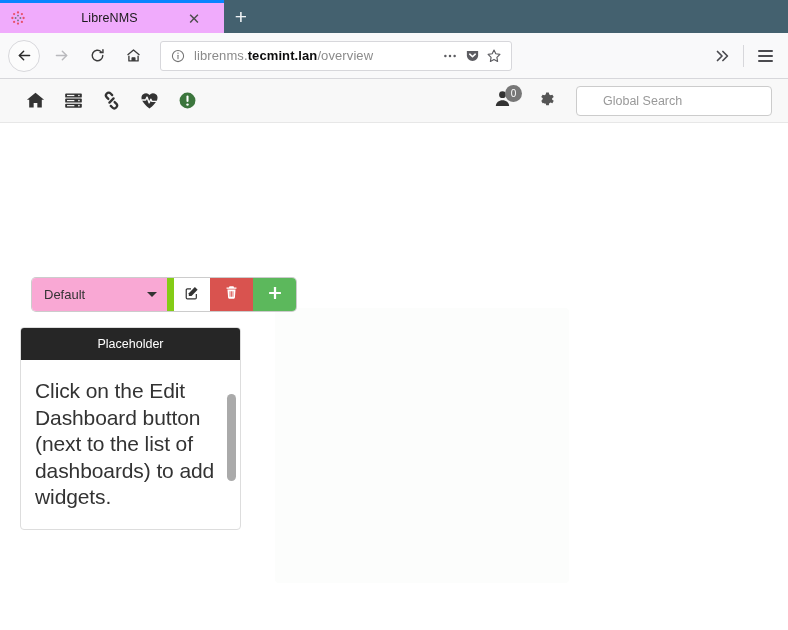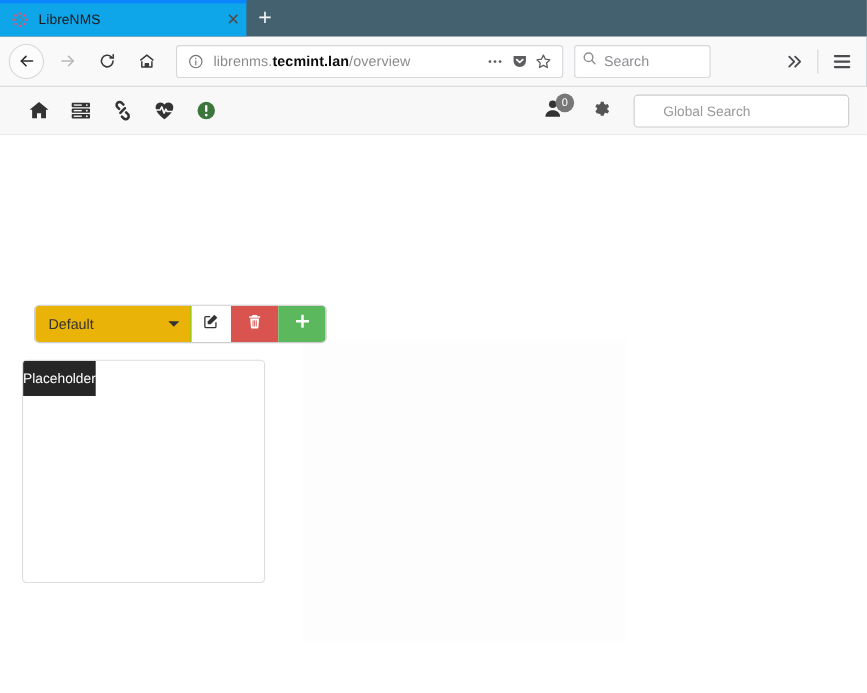--- a/index.html
+++ b/index.html
@@ -17,26 +17,27 @@
     height: 33px;
     background: #44616f;
     display: flex;
     align-items: flex-end;
     padding-left: 0;
     position: relative;
   }
   .tab {
     height: 33px;
     width: 224px;
-    background: #0ea5e9;
+    background: #f0abfc;
     border-top: 3px solid #0a84ff;
     display: flex;
     align-items: center;
-    padding: 0 2px 0 10px;
+    padding: 0 20px 0 10px;
     position: relative;
+    text-align: center;
   }
   .tab-favicon {
     width: 16px; height: 16px;
     flex: 0 0 16px;
     position: relative;
     margin-right: 9px;
   }
   .tab-favicon svg { display: block; }
   .tab-title {
     flex: 1 1 auto;
@@ -212,26 +213,26 @@
     width: 158px;
     background: #ffffff;
     display: flex; align-items: center;
     padding-left: 12px;
     font-size: 13px;
     color: #999999;
     border-right: 1px solid #cccccc;
   }
   .dash-select {
     width: 142px;
-    background: #eab308;
+    background: #f9a8d4;
     display: flex; align-items: center;
     padding: 0 10px 0 12px;
     font-size: 13px;
     color: #333333;
-    border-right: 1px solid #84cc16;
+    border-right: 7px solid #84cc16;
     position: relative;
   }
   .dash-select .caret {
     margin-left: auto;
     width: 0; height: 0;
     border-left: 5px solid transparent;
     border-right: 5px solid transparent;
     border-top: 5px solid #333333;
   }
   .btn-sq {
@@ -245,21 +246,21 @@
   
   #widget-panel {
     position: absolute;
     left: 20px; top: 204px;
     width: 221px; height: 203px;
     background: #ffffff;
     border: 1px solid #dddddd;
     border-radius: 4px;
     overflow: hidden;
     display: flex;
-    flex-direction: row;
+    flex-direction: column;
   }
   #widget-header {
     height: 32px;
     background: #262626;
     color: #ffffff;
     font-size: 12.5px;
     display: flex;
     align-items: center;
     justify-content: center;
     flex: 0 0 32px;
@@ -375,29 +376,20 @@
           <path d="M5.1 6.6L8 9.3l2.9-2.7" fill="none" stroke="#ffffff" stroke-width="1.7" stroke-linecap="round" stroke-linejoin="round"></path>
         </svg>
       </span>
       <span class="urlbar-icon">
         <svg width="16" height="16" viewBox="0 0 16 16" fill="none" stroke="#5c5c61" stroke-width="1.15" stroke-linejoin="round">
           <path d="M8 2.1l1.8 3.7 4.1.6-3 2.9.7 4.1L8 11.4l-3.6 2 .7-4.1-3-2.9 4.1-.6z"></path>
         </svg>
       </span>
     </div>
 
-    <div id="browser-search">
-      <span>
-        <svg width="14" height="14" viewBox="0 0 16 16" fill="none" stroke="#8f8f94" stroke-width="1.5" stroke-linecap="round">
-          <circle cx="6.9" cy="6.9" r="4.5"></circle>
-            <path d="M10.3 10.3l3.3 3.3"></path>
-        </svg>
-      </span>
-      <span class="ph">Search</span>
-    </div>
 
     <div class="toolbar-right">
       <div class="chevrons">
         <svg width="18" height="18" viewBox="0 0 20 20" fill="none" stroke="#4a4a4f" stroke-width="1.9" stroke-linecap="round" stroke-linejoin="round">
           <path d="M5 5l5 5-5 5"></path>
             <path d="M11 5l5 5-5 5"></path>
         </svg>
       </div>
       <div class="tb-sep"></div>
       <div class="hamburger">
@@ -511,15 +503,20 @@
         <svg width="16" height="16" viewBox="0 0 20 20" fill="#ffffff">
           <rect x="8.6" y="2.6" width="2.8" height="14.8" rx="0.4"></rect>
           <rect x="2.6" y="8.6" width="14.8" height="2.8" rx="0.4"></rect>
         </svg>
       </span>
     </div>
   </div>
 
   <div id="widget-panel">
     <div id="widget-header">Placeholder</div>
+    <div id="widget-body">
+      <div id="widget-text">Click on the Edit Dashboard button (next to the list of dashboards) to add widgets.</div>
+      <div id="widget-scroll-track"></div>
+      <div id="widget-scroll-thumb"></div>
+    </div>
   </div>
 
 </div>
 
 </body></html>

